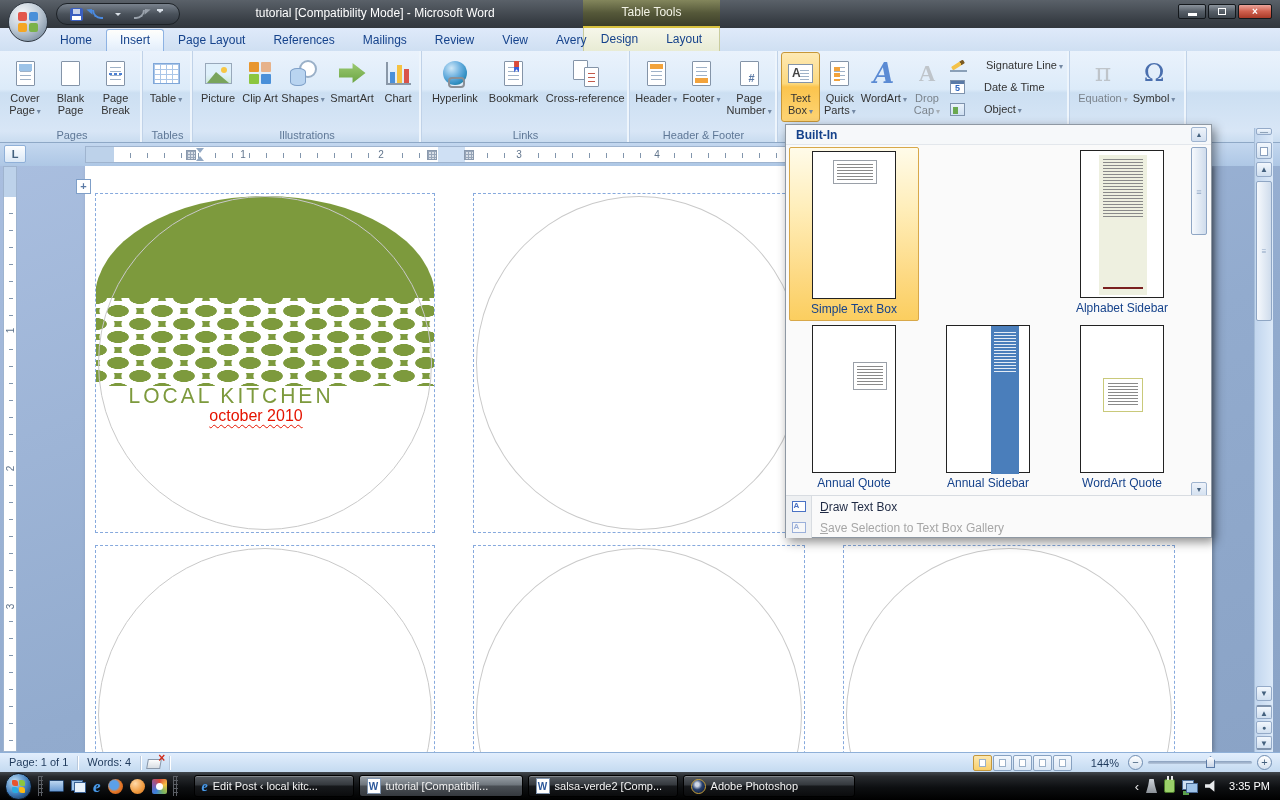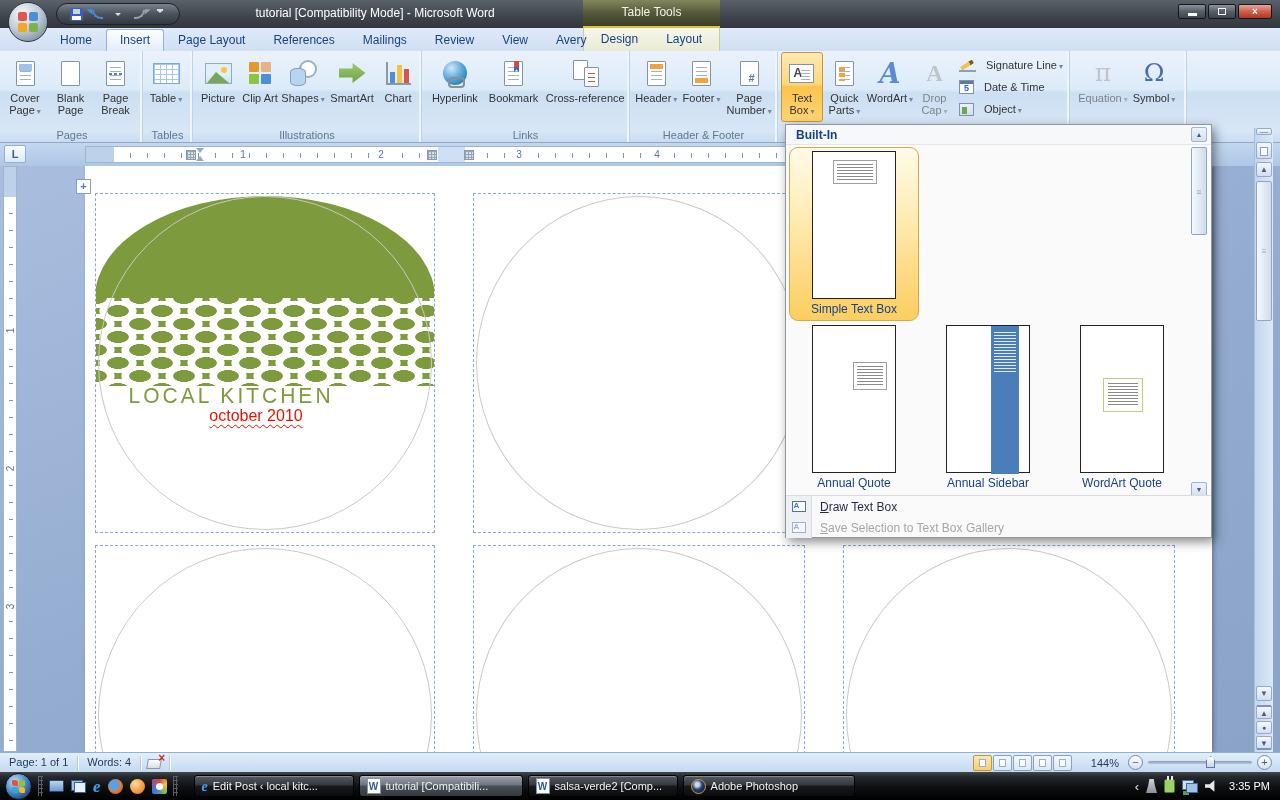--- a/index.html
+++ b/index.html
@@ -41,21 +41,21 @@
 .rgroup{position:absolute;top:0;height:91px;border-right:1px solid #c0d2e8;box-shadow:inset -2px 0 0 #eef5fc}
 .rbtns{position:absolute;left:0;top:1px;right:2px;display:flex;align-items:flex-start}
 .glabel{position:absolute;bottom:1px;left:0;right:0;text-align:center;font-size:11px;color:#5e7796}
 .lbtn{display:flex;flex-direction:column;align-items:center;padding-top:4px;height:70px;border:1px solid transparent;border-radius:3px}
 .lbtn .blab{font-size:11px;line-height:12px;text-align:center;color:#333;margin-top:3px}
 .licon{height:32px;display:flex;align-items:center;justify-content:center}
 .dd::after{content:"▾";font-size:8px;color:#7388a3;margin-left:2px}
 .hot{background:linear-gradient(180deg,#fee9b4 0%,#fcd97e 45%,#fbc44d 50%,#fdd475 100%);border-color:#c79738}
 .dis{filter:grayscale(1);opacity:.55}
 .stack{display:flex;flex-direction:column;padding-top:2px}
-.sbtn{display:flex;align-items:center;height:22px;gap:10px;font-size:11px;color:#333;padding:0 4px;white-space:nowrap}
+.sbtn{display:flex;align-items:center;height:22px;gap:19px;font-size:11px;color:#333;padding:0 4px;white-space:nowrap}
 
 .pgi{width:19px;height:25px;background:#fff;border:1px solid #8494a8;border-radius:1px;position:relative}
 .pgi.lines::before{content:"";position:absolute;left:3px;right:3px;top:5px;height:16px;background:repeating-linear-gradient(180deg,#9fb2c8 0 1px,transparent 1px 4px)}
 .cover::after{content:"";position:absolute;left:2px;right:2px;top:2px;height:7px;background:#9cc3e8}
 .btop::after{content:"";position:absolute;left:2px;right:2px;top:2px;height:5px;background:#f2a33c}
 .bbot::after{content:"";position:absolute;left:2px;right:2px;bottom:2px;height:5px;background:#f2a33c}
 .hashp::after{content:"#";position:absolute;right:3px;bottom:1px;font-size:11px;font-weight:bold;color:#5b7aa6}
 .brk::after{content:"";position:absolute;left:2px;right:2px;top:11px;height:2px;background:repeating-linear-gradient(90deg,#4a7fd4 0 3px,transparent 3px 5px)}
 .bmk::after{content:"";position:absolute;right:3px;top:-1px;width:5px;height:12px;background:linear-gradient(#d94a3a 50%,#3a5fd9 50%);clip-path:polygon(0 0,100% 0,100% 100%,50% 72%,0 100%)}
 .ic-table{width:27px;height:21px;border:1px solid #7fa7d9;background-color:#fff;background-image:repeating-linear-gradient(90deg,#aac6e8 0 1px,transparent 1px 6px),repeating-linear-gradient(180deg,#aac6e8 0 1px,transparent 1px 5px)}
@@ -128,21 +128,21 @@
 .rulbtn{height:17px}
 .rulbtn::after{content:"";display:block;margin:4px 3px 0;height:7px;background:#fff;border:1px solid #8aa0be}
 .sthumb{position:absolute;left:1px;top:53px;width:16px;height:140px;border:1px solid #8fa6c4;border-radius:2px;background:linear-gradient(90deg,#f6f9fd,#cfdcec);color:#8fa6c4;font-size:8px;text-align:center;line-height:140px}
 
 .gdrop{position:absolute;left:785px;top:124px;width:427px;height:414px;background:#fafafa;border:1px solid #8e98a3;box-shadow:3px 4px 10px rgba(0,0,0,.45);z-index:50}
 .ghead{position:absolute;left:0;top:0;right:0;height:20px;line-height:20px;padding-left:10px;font-size:12px;font-weight:bold;color:#15428b;background:#f6f8fa;border-bottom:1px solid #e3e7ec}
 .gscroll{position:absolute;right:3px;top:2px;width:17px;height:370px}
 .gsb{position:absolute;left:0;width:16px;height:15px;border:1px solid #9fb4cf;border-radius:2px;background:linear-gradient(180deg,#eef3fa,#d3e0f0);color:#44617e;font-size:7px;text-align:center;line-height:14px}
 .gthumbbar{position:absolute;left:0;top:20px;width:16px;height:88px;border:1px solid #8fa6c4;border-radius:2px;background:linear-gradient(90deg,#f6f9fd,#cfdcec);color:#8fa6c4;font-size:9px;text-align:center;line-height:88px}
 .gitem{position:absolute;width:130px;height:174px}
-.gitem.sel{background:linear-gradient(180deg,#fffbe9 0%,#ffeeba 35%,#fdd982 75%,#fbce5f 100%);border:1px solid #d8a849;border-radius:9px}
+.gitem.sel{background:linear-gradient(180deg,#fffbe9 0%,#ffeeba 35%,#fdd982 75%,#fbce5f 100%);border:1px solid #d8a849;border-radius:2px}
 .thumb{width:84px;height:148px;background:#fff;border:1px solid #222;margin:3px auto 0;position:relative}
 .glabel2{text-align:center;font-size:12px;color:#15428b;margin-top:3px}
 .tl{background:repeating-linear-gradient(180deg,#8a8a8a 0 1px,transparent 1px 3px)}
 .t-simple{position:absolute;left:20px;top:8px;width:44px;height:24px;border:1px solid #9aa0a8;padding:3px}
 .t-alpha{position:absolute;left:22px;top:52px;width:40px;height:48px;border:1px solid #8a5a52;padding:4px}
 .t-asb{position:absolute;left:18px;top:4px;width:48px;height:140px;background:#eef0e0}
 .t-asb .txt{position:absolute;left:4px;right:4px;top:4px;height:60px}
 .t-asb .rule{position:absolute;left:4px;right:4px;bottom:6px;height:2px;background:#7a2020}
 .t-annual{position:absolute;left:40px;top:36px;width:34px;height:28px;border:1px solid #9aa0a8;padding:3px}
 .t-annsb{position:absolute;left:44px;top:0;width:28px;height:148px;background:#4a7ebb}
@@ -538,20 +538,29 @@
     <div class="ghead">Built-In</div>
 
     <div class="gitem sel" style="left:3px;top:22px">
       <div class="thumb">
           <div class="t-simple">
             <div class="tl" style="width:100%;height:100%"></div>
           </div>
         </div>
       <div class="glabel2">Simple Text Box</div>
     </div>
+    <div class="gitem" style="left:271px;top:22px">
+      <div class="thumb">
+          <div class="t-asb">
+            <div class="tl txt"></div>
+            <div class="rule"></div>
+          </div>
+        </div>
+      <div class="glabel2">Alphabet Sidebar</div>
+    </div>
     <div class="gitem" style="left:3px;top:197px">
       <div class="thumb">
           <div class="t-annual">
             <div class="tl" style="width:100%;height:100%"></div>
           </div>
         </div>
       <div class="glabel2">Annual Quote</div>
     </div>
     <div class="gitem" style="left:137px;top:197px">
       <div class="thumb">

